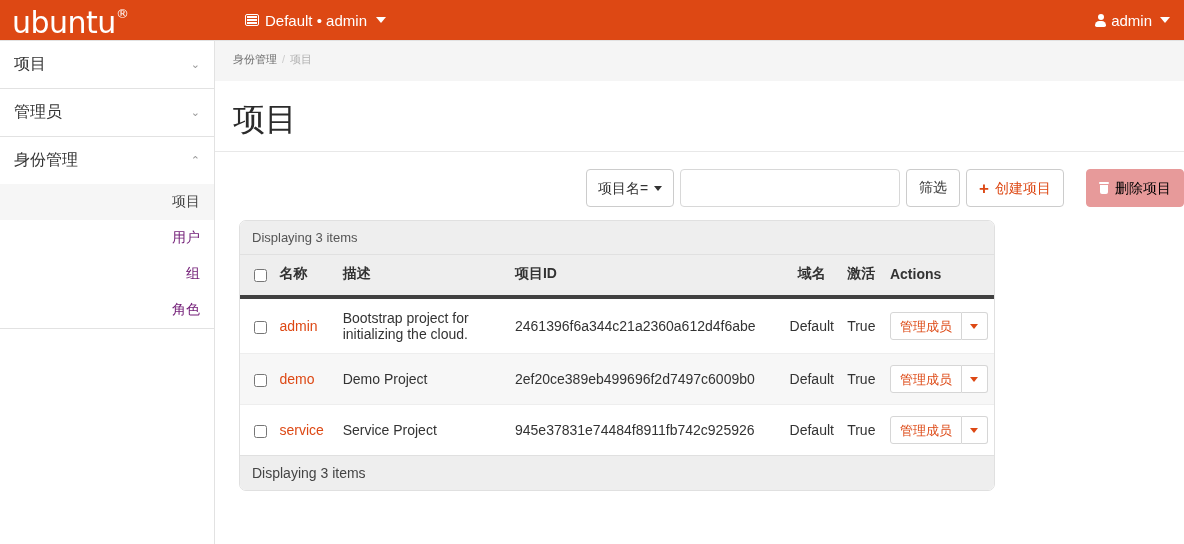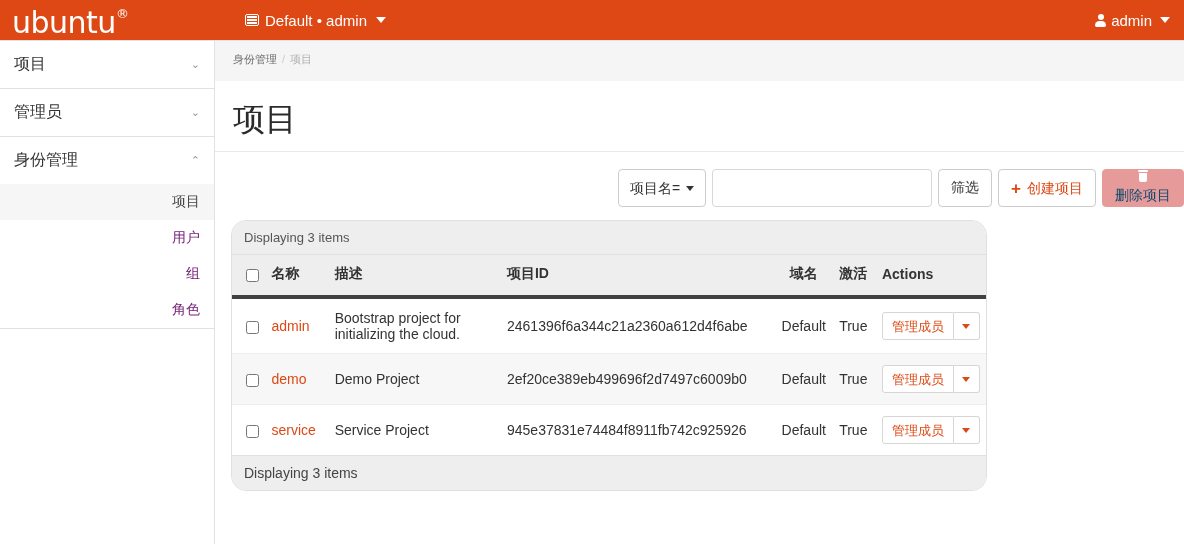--- a/index.html
+++ b/index.html
@@ -227,25 +227,25 @@
     color: #dd4814;
     display: inline-flex; align-items: center; gap: 6px;
   }
   .btn-create .plus {
     color: #dd4814;
     font-size: 17px;
     font-weight: bold;
     line-height: 1;
   }
   .btn-delete {
-    margin-left: 6px;
+    margin-left: 22px;
     background: #e79a9a;
     border-color: #e79a9a;
-    color: #0c4a6e;
-    display: inline-flex; align-items: center; gap: 6px; flex-direction: column;
+    color: #000000;
+    display: inline-flex; align-items: center; gap: 6px;
   }
   .icon-trash {
     display: inline-block;
     width: 10px; height: 12px;
     position: relative;
     flex: none;
   }
   .icon-trash::before {
     content: "";
     position: absolute; top: 0; left: 0;
@@ -256,24 +256,24 @@
   .icon-trash::after {
     content: "";
     position: absolute; top: 3px; left: 1px;
     width: 8px; height: 9px;
     background: #ffffff;
     border-radius: 0 0 2px 2px;
   }
 
   
   .table-wrap {
-    margin: 0 0 0 16px;
+    margin: 0 0 0 24px;
     width: 756px;
     border: 1px solid #e0e0e0;
-    border-radius: 15px;
+    border-radius: 7px;
     overflow: hidden;
     background: #ffffff;
   }
   .table-head-bar {
     background: #eeeeee;
     padding: 9px 12px;
     font-size: 13px;
     color: #555555;
     border-bottom: 1px solid #e0e0e0;
   }

